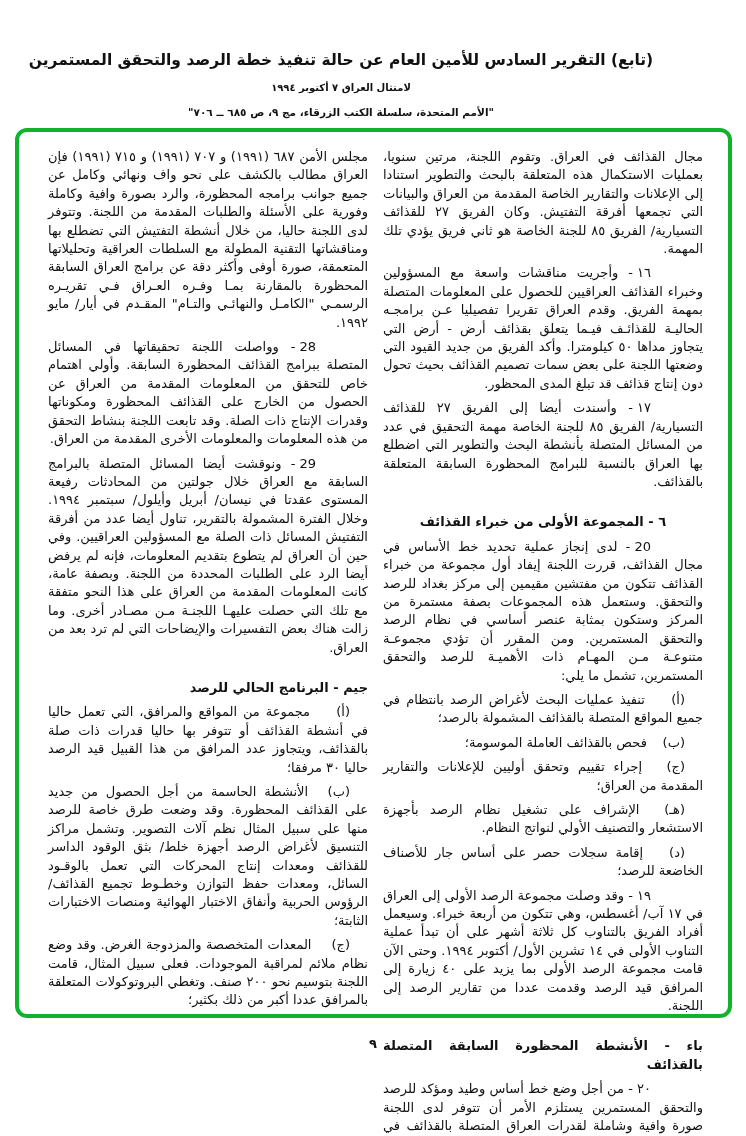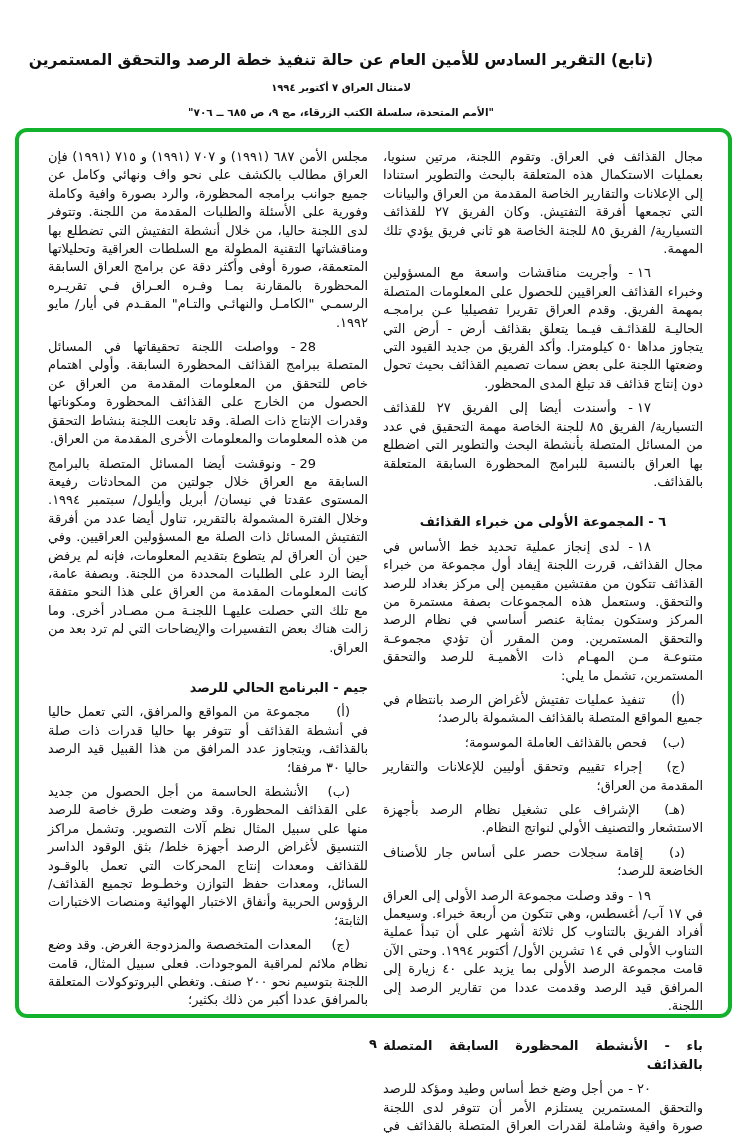--- a/index.html
+++ b/index.html
@@ -45,27 +45,27 @@
   </p>
 
   <p class="para indent">
     <span class="num">١٧ -</span>
     <span>وأسندت أيضا إلى الفريق ٢٧ للقذائف التسيارية/ الفريق ٨٥ للجنة الخاصة مهمة التحقيق في عدد من المسائل المتصلة بأنشطة البحث والتطوير التي اضطلع بها العراق بالنسبة للبرامج المحظورة السابقة المتعلقة بالقذائف.</span>
   </p>
 
   <div class="head centered">٦ -  المجموعة الأولى من خبراء القذائف</div>
 
   <p class="para indent">
-    <span class="num">١٨ -</span>
+    <span class="num">20 -</span>
     <span>لدى إنجاز عملية تحديد خط الأساس في مجال القذائف، قررت اللجنة إيفاد أول مجموعة من خبراء القذائف تتكون من مفتشين مقيمين إلى مركز بغداد للرصد والتحقق. وستعمل هذه المجموعات بصفة مستمرة من المركز وستكون بمثابة عنصر أساسي في نظام الرصد والتحقق المستمرين. ومن المقرر أن تؤدي مجموعـة متنوعـة مـن المهـام ذات الأهميـة للرصد والتحقق المستمرين، تشمل ما يلي:</span>
   </p>
 
   <p class="item">
     <span class="lbl">(أ)</span>
-    <span>تنفيذ عمليات تفتيش لأغراض الرصد بانتظام في جميع المواقع المتصلة بالقذائف المشمولة بالرصد؛</span>
+    <span>تنفيذ عمليات البحث لأغراض الرصد بانتظام في جميع المواقع المتصلة بالقذائف المشمولة بالرصد؛</span>
   </p>
   <p class="item">
     <span class="lbl">(ب)</span>
     <span>فحص بالقذائف العاملة الموسومة؛</span>
   </p>
   <p class="item">
     <span class="lbl">(ج)</span>
     <span>إجراء تقييم وتحقق أوليين للإعلانات والتقارير المقدمة من العراق؛</span>
   </p>
   <p class="item">

